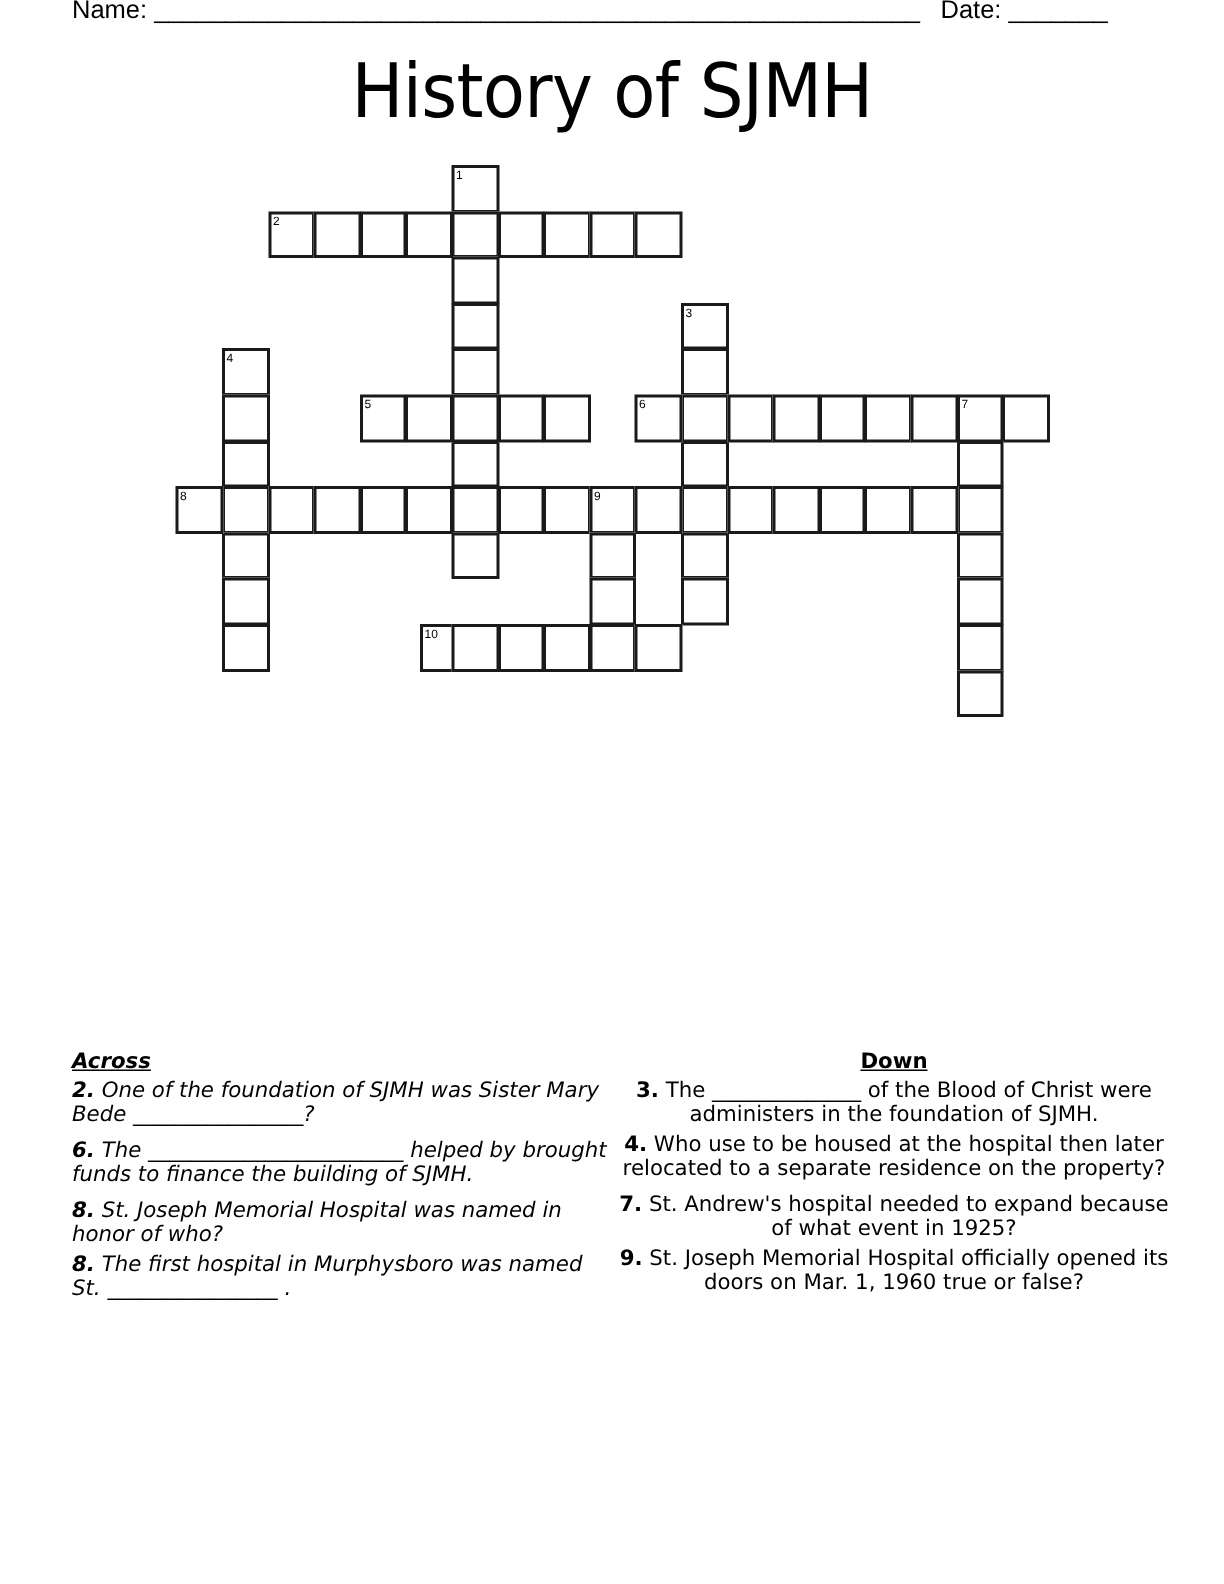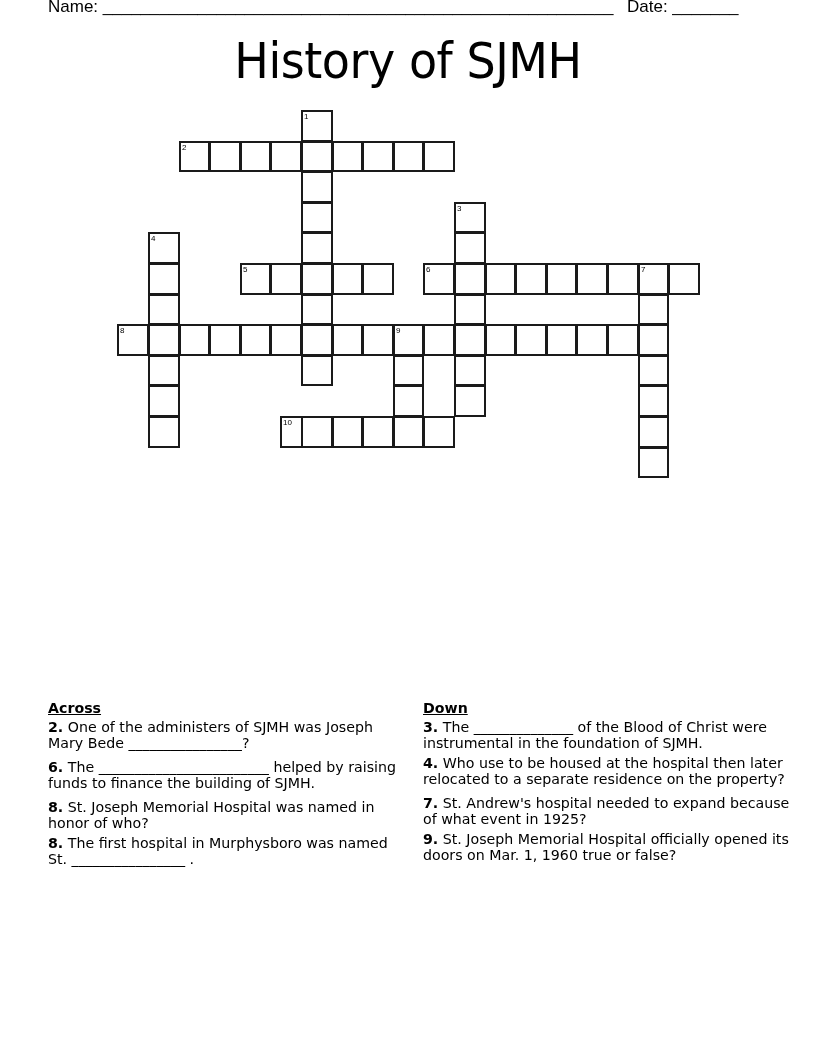--- a/index.html
+++ b/index.html
@@ -5,22 +5,22 @@
   html, body { margin: 0; padding: 0; background: #ffffff; }
   body { width: 816px; height: 1056px; position: relative; overflow: hidden; color: #000; }
   .header-line { position: absolute; top: -3px; font-family: "Liberation Sans", sans-serif; font-size: 17px; white-space: pre; }
   #name-line { left: 48px; }
   #date-line { left: 627px; }
   .title { position: absolute; top: 32px; left: 0; width: 816px; text-align: center; font-family: "DejaVu Sans", sans-serif; font-size: 50px; font-weight: normal; letter-spacing: -0.5px; transform: scaleX(0.92); }
   #grid { position: absolute; left: 0; top: 0; width: 816px; height: 500px; }
   .cell { position: absolute; box-sizing: border-box; border: 2px solid #1a1a1a; background: #fff; }
   .cell .num { position: absolute; left: 1px; top: 0px; font-family: "Liberation Sans", sans-serif; font-size: 8px; line-height: 9px; color: #000; }
   .clues { position: absolute; top: 700px; font-family: "DejaVu Sans", sans-serif; font-size: 14.2px; line-height: 16.5px; transform-origin: 0 0; }
-  #across { left: 48px; width: 360px; }
-  #down { left: 423px; width: 370px; }
+  #across { left: 48px; width: 360px; font-style: italic; }
+  #down { left: 411px; width: 370px; text-align: center; }
   .clue-heading { font-weight: bold; text-decoration: underline; margin-bottom: 2px; }
   .clue { margin-bottom: 7px; }
   .clue b { font-weight: bold; }
 </style>
 </head>
 <body>
 
 <div id="name-line" class="header-line">Name: ______________________________________________________</div>
 <div id="date-line" class="header-line">Date: _______</div>
 
@@ -115,25 +115,25 @@
       <span class="num">10</span>
     </div>
     <div class="cell" style="left: 301px; top: 416px; width: 32px; height: 32px;"></div>
     <div class="cell" style="left: 332px; top: 416px; width: 31px; height: 32px;"></div>
     <div class="cell" style="left: 362px; top: 416px; width: 32px; height: 32px;"></div>
     <div class="cell" style="left: 423px; top: 416px; width: 32px; height: 32px;"></div>
   </div>
 
 <div id="across" class="clues">
   <div class="clue-heading">Across</div>
-  <div class="clue"><b>2.</b><span> One of the administers of SJMH was Joseph Mary Bede ________________?</span></div>
-  <div class="clue"><b>6.</b><span> The ________________________ helped by raising funds to finance the building of SJMH.</span></div>
+  <div class="clue"><b>2.</b><span> One of the foundation of SJMH was Sister Mary Bede ________________?</span></div>
+  <div class="clue"><b>6.</b><span> The ________________________ helped by brought funds to finance the building of SJMH.</span></div>
   <div class="clue" style="margin-bottom:3px"><b>8.</b><span> St. Joseph Memorial Hospital was named in honor of who?</span></div>
   <div class="clue"><b>8.</b><span> The first hospital in Murphysboro was named St. ________________ .</span></div>
 </div>
 
 <div id="down" class="clues">
   <div class="clue-heading">Down</div>
-  <div class="clue" style="margin-bottom:3px"><b>3.</b><span> The ______________ of the Blood of Christ were instrumental in the foundation of SJMH.</span></div>
+  <div class="clue" style="margin-bottom:3px"><b>3.</b><span> The ______________ of the Blood of Christ were administers in the foundation of SJMH.</span></div>
   <div class="clue"><b>4.</b><span> Who use to be housed at the hospital then later relocated to a separate residence on the property?</span></div>
   <div class="clue" style="margin-bottom:3px"><b>7.</b><span> St. Andrew's hospital needed to expand because of what event in 1925?</span></div>
   <div class="clue"><b>9.</b><span> St. Joseph Memorial Hospital officially opened its doors on Mar. 1, 1960 true or false?</span></div>
 </div>
 
 </body></html>

